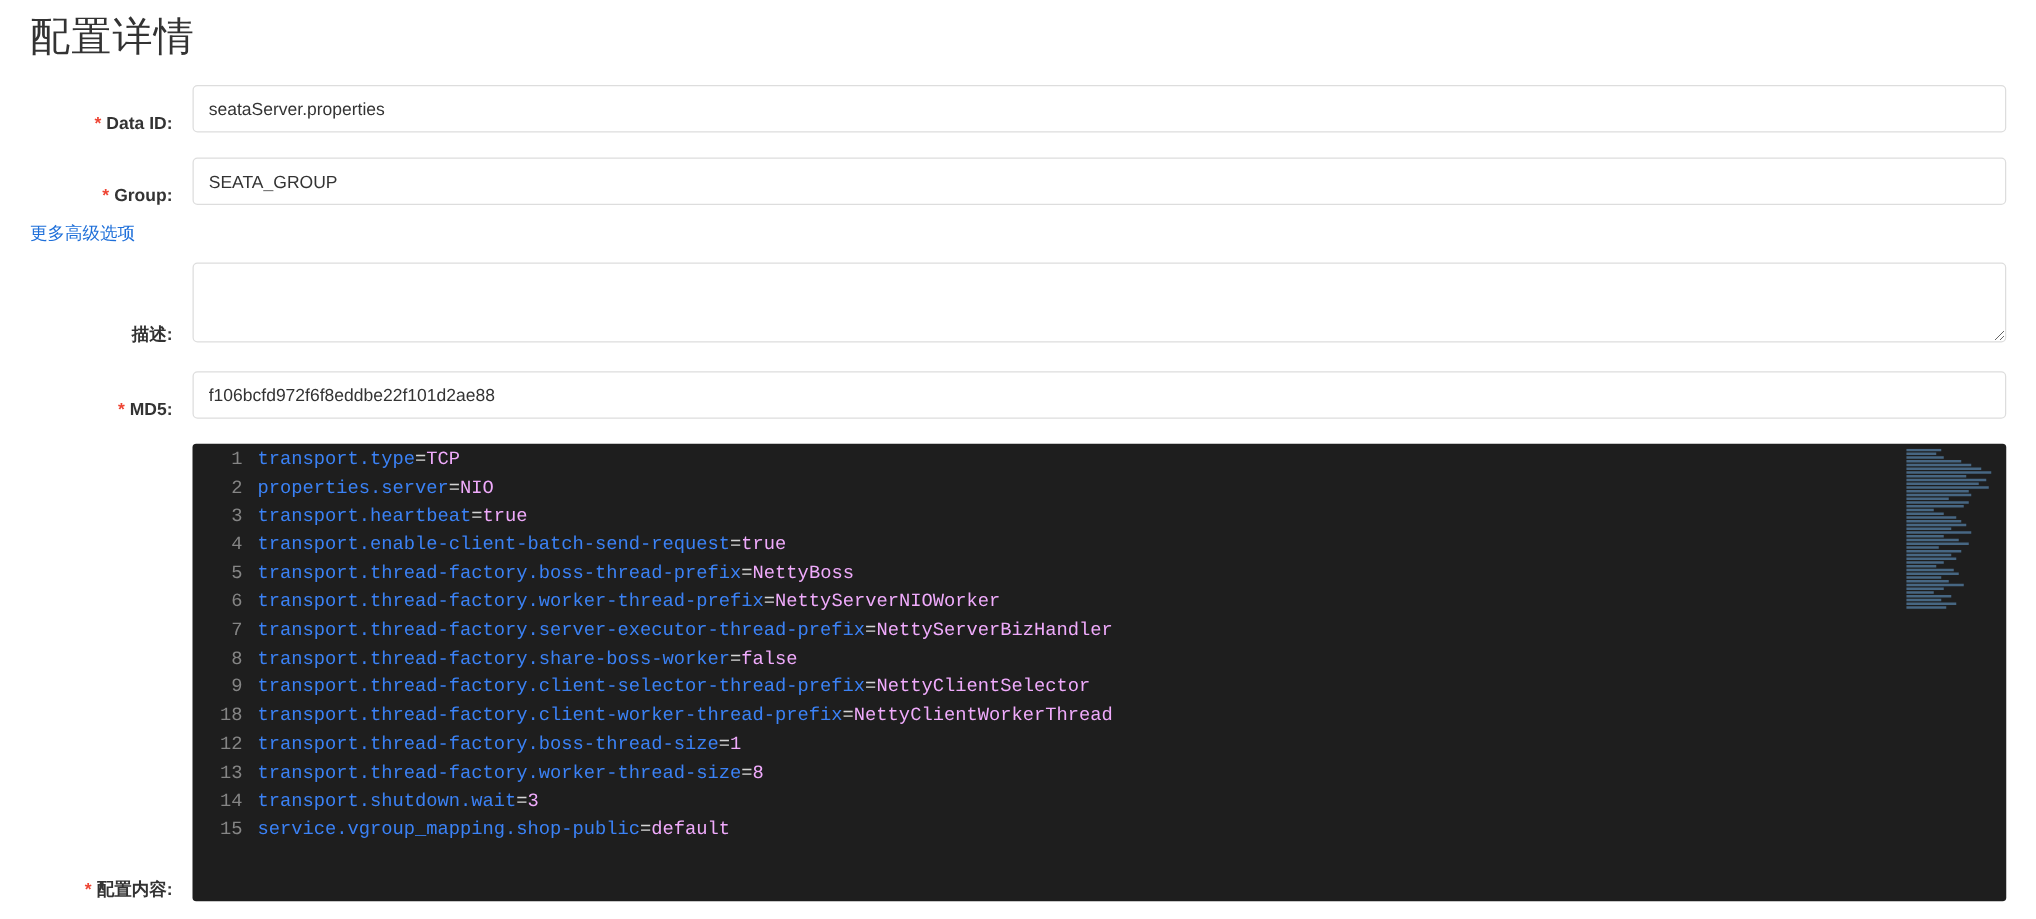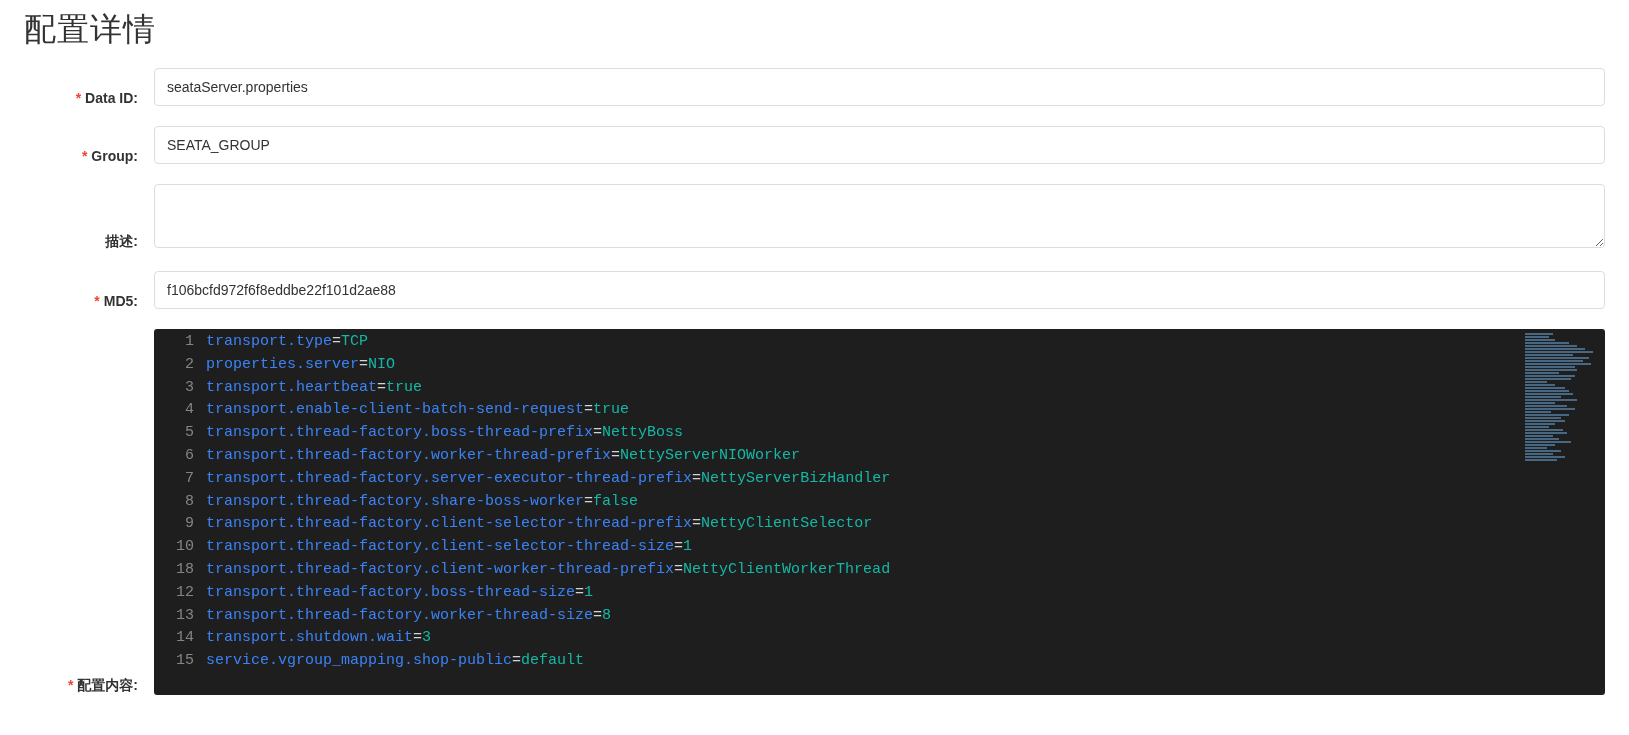--- a/index.html
+++ b/index.html
@@ -98,21 +98,21 @@
     padding-right: 12px;
     color: #858585;
     user-select: none;
     flex-shrink: 0;
   }
   .code {
     flex: 1;
   }
   .tok-key { color: #3b82f6; }
   .tok-eq  { color: #d4d4d4; }
-  .tok-val { color: #14b8a6; }
+  .tok-val { color: #f0abfc; }
   .minimap {
     position: absolute;
     top: 4px;
     right: 6px;
     width: 74px;
     height: 130px;
     opacity: 0.55;
     overflow: hidden;
   }
   .minimap-line {
@@ -135,20 +135,23 @@
     </div>
   </div>
 
   <div class="form-row">
     <div class="form-label"><span class="req">*</span><span>Group:</span></div>
     <div class="form-control">
       <input class="input" type="text" value="SEATA_GROUP" style="">
     </div>
   </div>
 
+  <div class="adv-link-row">
+    <a class="adv-link">更多高级选项</a>
+  </div>
 
   <div class="form-row">
     <div class="form-label"><span>描述:</span></div>
     <div class="form-control">
       <textarea class="textarea" style=""></textarea>
     </div>
   </div>
 
   <div class="form-row">
     <div class="form-label"><span class="req">*</span><span>MD5:</span></div>
@@ -164,21 +167,20 @@
         <div class="editor-lines" id="editor-lines">
             <div class="editor-line"><span class="gutter">1</span><span class="code"><span class="tok-key">transport.type</span><span class="tok-eq">=</span><span class="tok-val">TCP</span></span></div>
             <div class="editor-line"><span class="gutter">2</span><span class="code"><span class="tok-key">properties.server</span><span class="tok-eq">=</span><span class="tok-val">NIO</span></span></div>
             <div class="editor-line"><span class="gutter">3</span><span class="code"><span class="tok-key">transport.heartbeat</span><span class="tok-eq">=</span><span class="tok-val">true</span></span></div>
             <div class="editor-line"><span class="gutter">4</span><span class="code"><span class="tok-key">transport.enable-client-batch-send-request</span><span class="tok-eq">=</span><span class="tok-val">true</span></span></div>
             <div class="editor-line"><span class="gutter">5</span><span class="code"><span class="tok-key">transport.thread-factory.boss-thread-prefix</span><span class="tok-eq">=</span><span class="tok-val">NettyBoss</span></span></div>
             <div class="editor-line"><span class="gutter">6</span><span class="code"><span class="tok-key">transport.thread-factory.worker-thread-prefix</span><span class="tok-eq">=</span><span class="tok-val">NettyServerNIOWorker</span></span></div>
             <div class="editor-line"><span class="gutter">7</span><span class="code"><span class="tok-key">transport.thread-factory.server-executor-thread-prefix</span><span class="tok-eq">=</span><span class="tok-val">NettyServerBizHandler</span></span></div>
             <div class="editor-line"><span class="gutter">8</span><span class="code"><span class="tok-key">transport.thread-factory.share-boss-worker</span><span class="tok-eq">=</span><span class="tok-val">false</span></span></div>
             <div class="editor-line"><span class="gutter">9</span><span class="code"><span class="tok-key">transport.thread-factory.client-selector-thread-prefix</span><span class="tok-eq">=</span><span class="tok-val">NettyClientSelector</span></span></div>
-            <div class="editor-line"><span class="gutter">10</span><span class="code"><span class="tok-key">transport.thread-factory.client-selector-thread-size</span><span class="tok-eq">=</span><span class="tok-val">1</span></span></div>
             <div class="editor-line"><span class="gutter">18</span><span class="code"><span class="tok-key">transport.thread-factory.client-worker-thread-prefix</span><span class="tok-eq">=</span><span class="tok-val">NettyClientWorkerThread</span></span></div>
             <div class="editor-line"><span class="gutter">12</span><span class="code"><span class="tok-key">transport.thread-factory.boss-thread-size</span><span class="tok-eq">=</span><span class="tok-val">1</span></span></div>
             <div class="editor-line"><span class="gutter">13</span><span class="code"><span class="tok-key">transport.thread-factory.worker-thread-size</span><span class="tok-eq">=</span><span class="tok-val">8</span></span></div>
             <div class="editor-line"><span class="gutter">14</span><span class="code"><span class="tok-key">transport.shutdown.wait</span><span class="tok-eq">=</span><span class="tok-val">3</span></span></div>
             <div class="editor-line"><span class="gutter">15</span><span class="code"><span class="tok-key">service.vgroup_mapping.shop-public</span><span class="tok-eq">=</span><span class="tok-val">default</span></span></div>
           </div>
         <div class="minimap" id="minimap">
             <div class="minimap-line" style="width: 28px;"></div>
             <div class="minimap-line" style="width: 24px;"></div>
             <div class="minimap-line" style="width: 30px;"></div>

